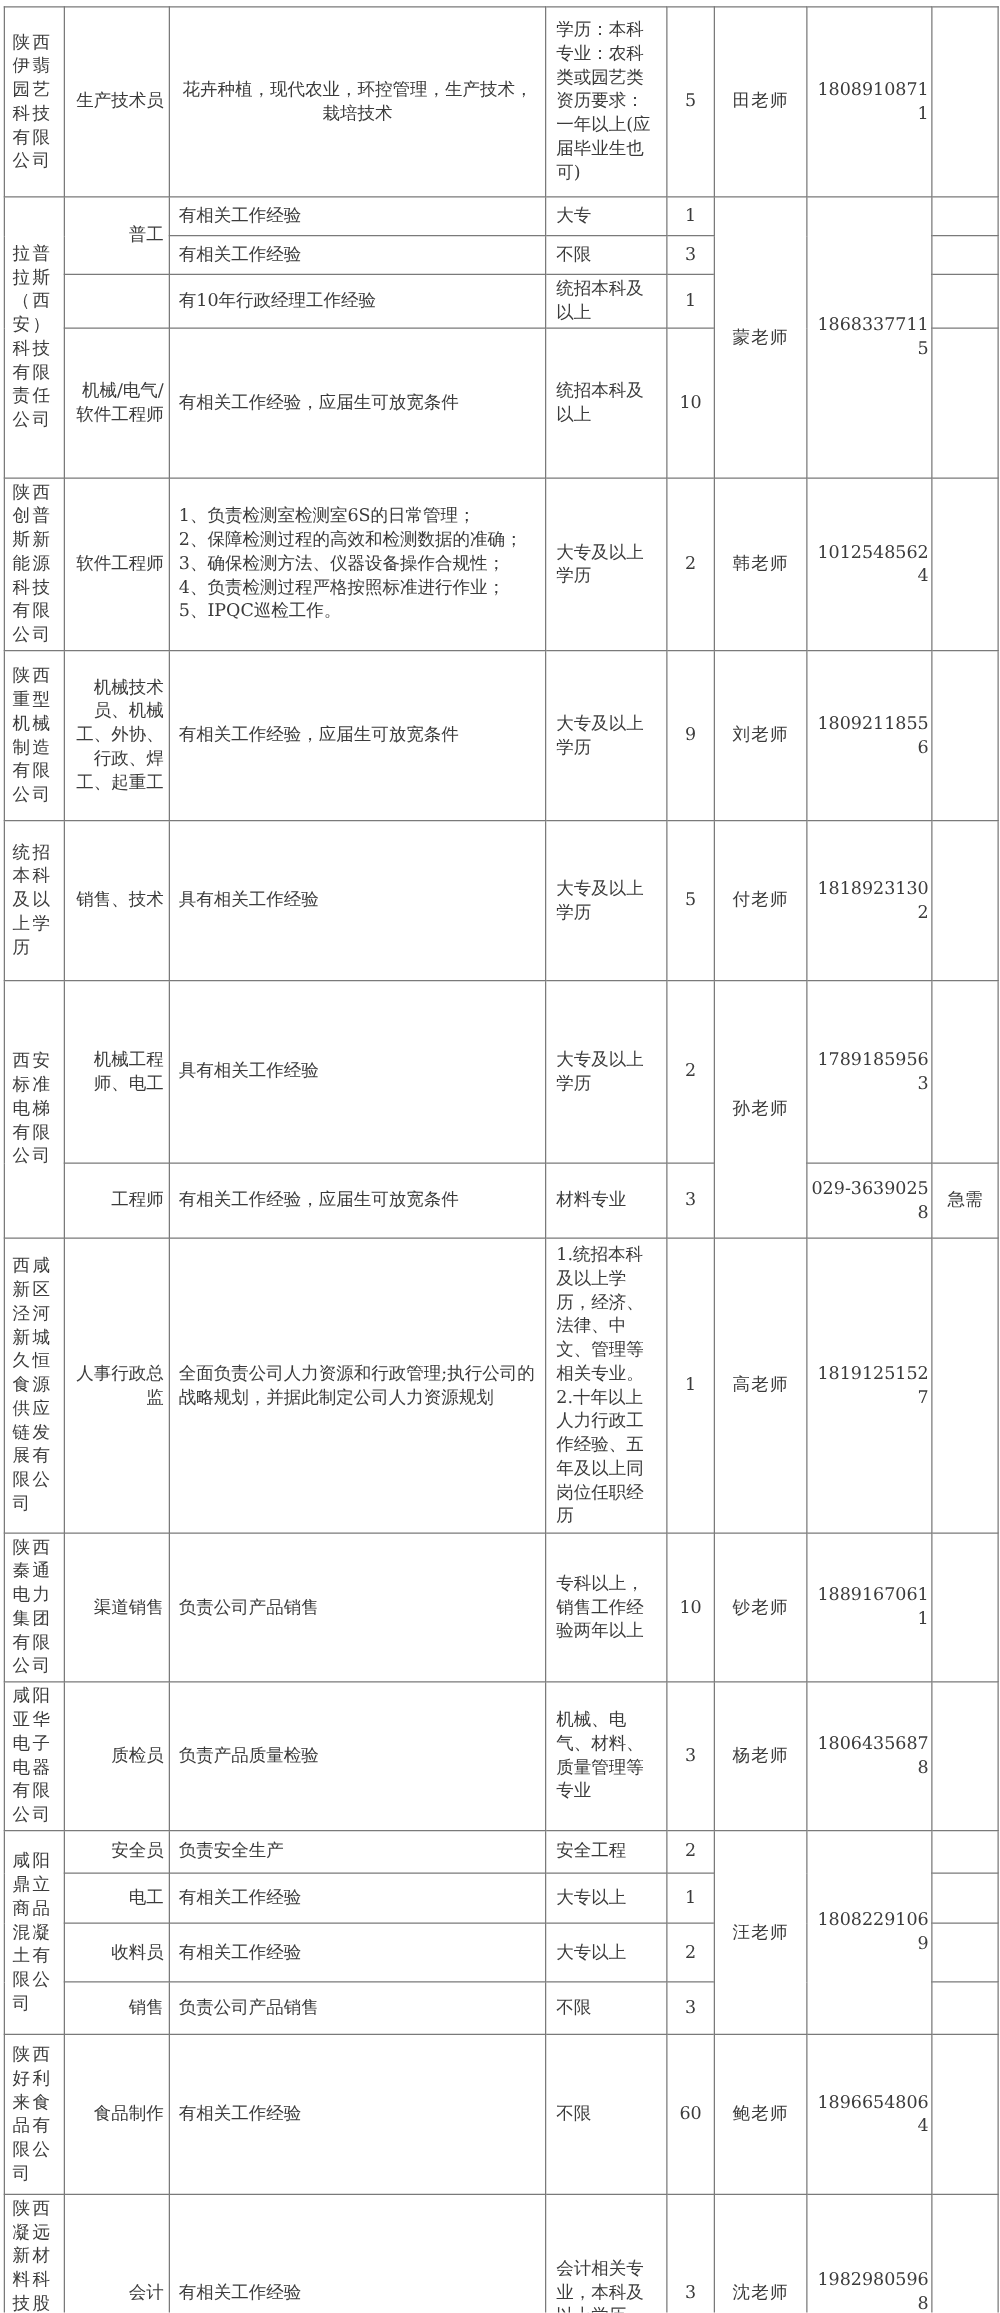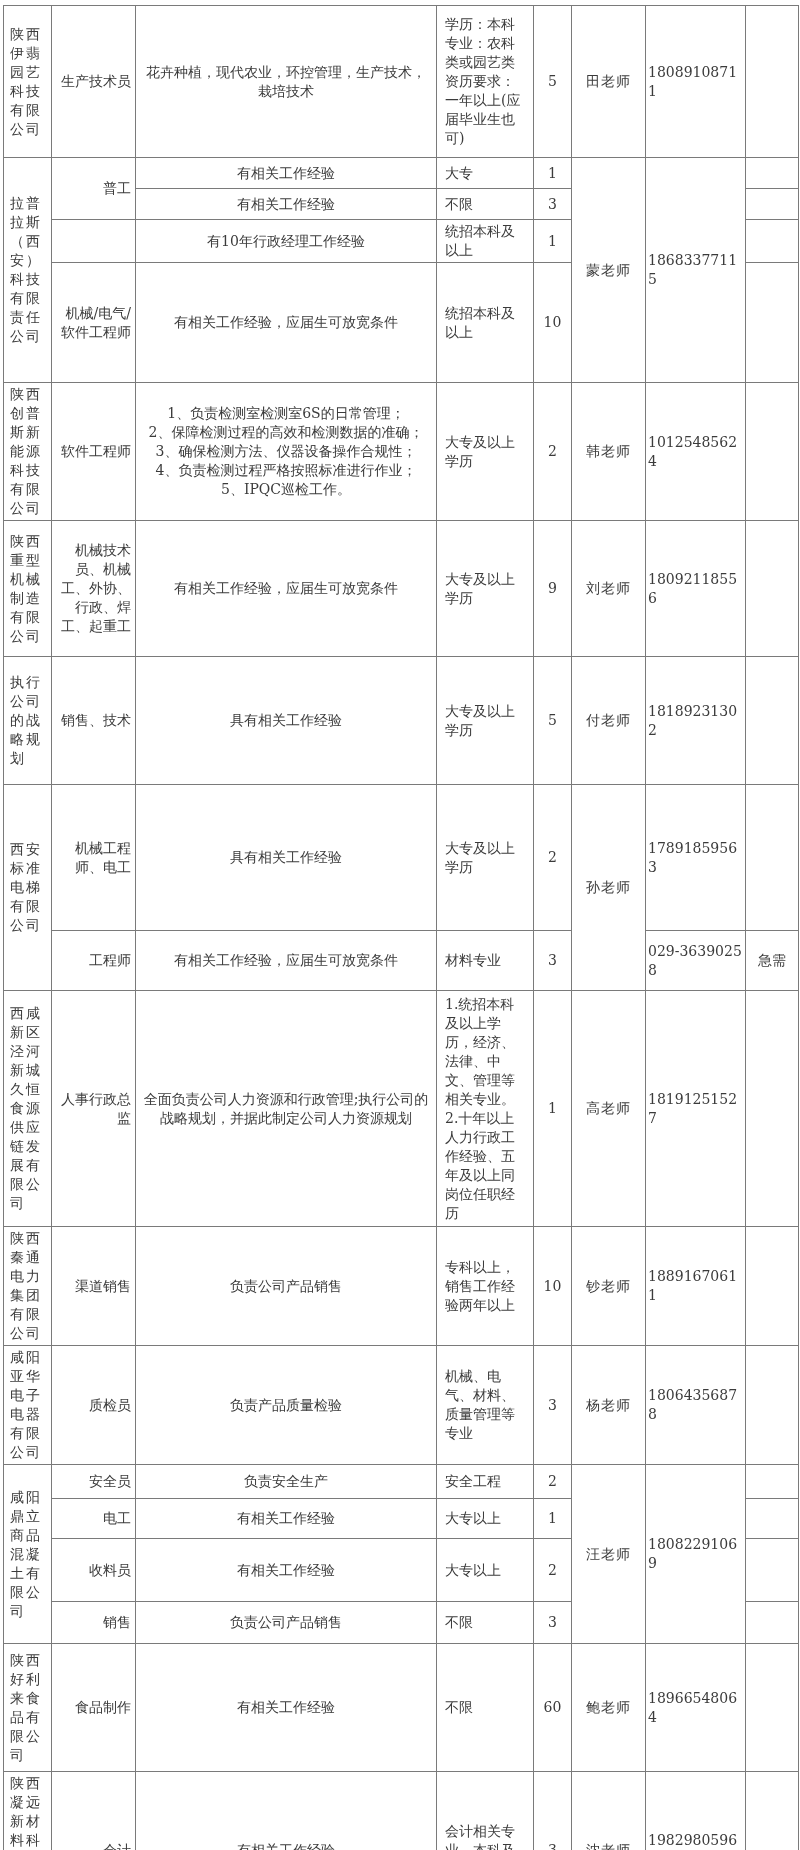--- a/index.html
+++ b/index.html
@@ -13,26 +13,26 @@
     font-size:14px;
     line-height:19px;
     vertical-align:middle;
     overflow:hidden;
     word-break:break-all;
     padding:1px 4px;
     background:#ffffff;
   }
   .c-company{text-align:left;letter-spacing:2px;padding:2px 6px;}
   .c-pos{text-align:right;padding:2px 4px;}
-  .c-desc{text-align:center;padding:2px 7px;white-space:pre-line;}
+  .c-desc{text-align:left;padding:2px 7px;white-space:pre-line;}
   .c-desc.center{text-align:center;}
   .c-edu{text-align:left;padding:2px 8px;white-space:pre-line;}
   .c-count{text-align:center;padding:1px 2px;}
   .c-contact{text-align:center;letter-spacing:1px;}
-  .c-phone{text-align:left;padding:1px 2px;}
+  .c-phone{text-align:right;padding:1px 2px;}
   .c-note{text-align:center;padding:15px 2px;font-family:Liberation Serif, serif;}
 </style>
 </head>
 <body>
 
 <div class="wrap">
   <table>
     <colgroup id="cols">
         <col style="width: 48px;">
         <col style="width: 84px;">
@@ -105,21 +105,21 @@
           <td class="c-company">陕西重型机械制造有限公司</td>
           <td class="c-pos">机械技术员、机械工、外协、行政、焊工、起重工</td>
           <td class="c-desc">有相关工作经验，应届生可放宽条件</td>
           <td class="c-edu">大专及以上学历</td>
           <td class="c-count">9</td>
           <td class="c-contact">刘老师</td>
           <td class="c-phone">18092118556</td>
           <td class="c-note"></td>
         </tr>
         <tr style="height: 128px;">
-          <td class="c-company">执行公司的战略规划</td>
+          <td class="c-company">统招本科及以上学历</td>
           <td class="c-pos">销售、技术</td>
           <td class="c-desc">具有相关工作经验</td>
           <td class="c-edu">大专及以上学历</td>
           <td class="c-count">5</td>
           <td class="c-contact">付老师</td>
           <td class="c-phone">18189231302</td>
           <td class="c-note"></td>
         </tr>
         <tr style="height: 146px;">
           <td class="c-company" rowspan="2">西安标准电梯有限公司</td>
@@ -181,21 +181,21 @@
           <td class="c-phone" rowspan="4">18082291069</td>
           <td class="c-note"></td>
         </tr>
         <tr style="height: 40px;">
           <td class="c-pos">电工</td>
           <td class="c-desc">有相关工作经验</td>
           <td class="c-edu">大专以上</td>
           <td class="c-count">1</td>
           <td class="c-note"></td>
         </tr>
-        <tr style="height: 63px;">
+        <tr style="height: 47px;">
           <td class="c-pos">收料员</td>
           <td class="c-desc">有相关工作经验</td>
           <td class="c-edu">大专以上</td>
           <td class="c-count">2</td>
           <td class="c-note"></td>
         </tr>
         <tr style="height: 42px;">
           <td class="c-pos">销售</td>
           <td class="c-desc">负责公司产品销售</td>
           <td class="c-edu">不限</td>

